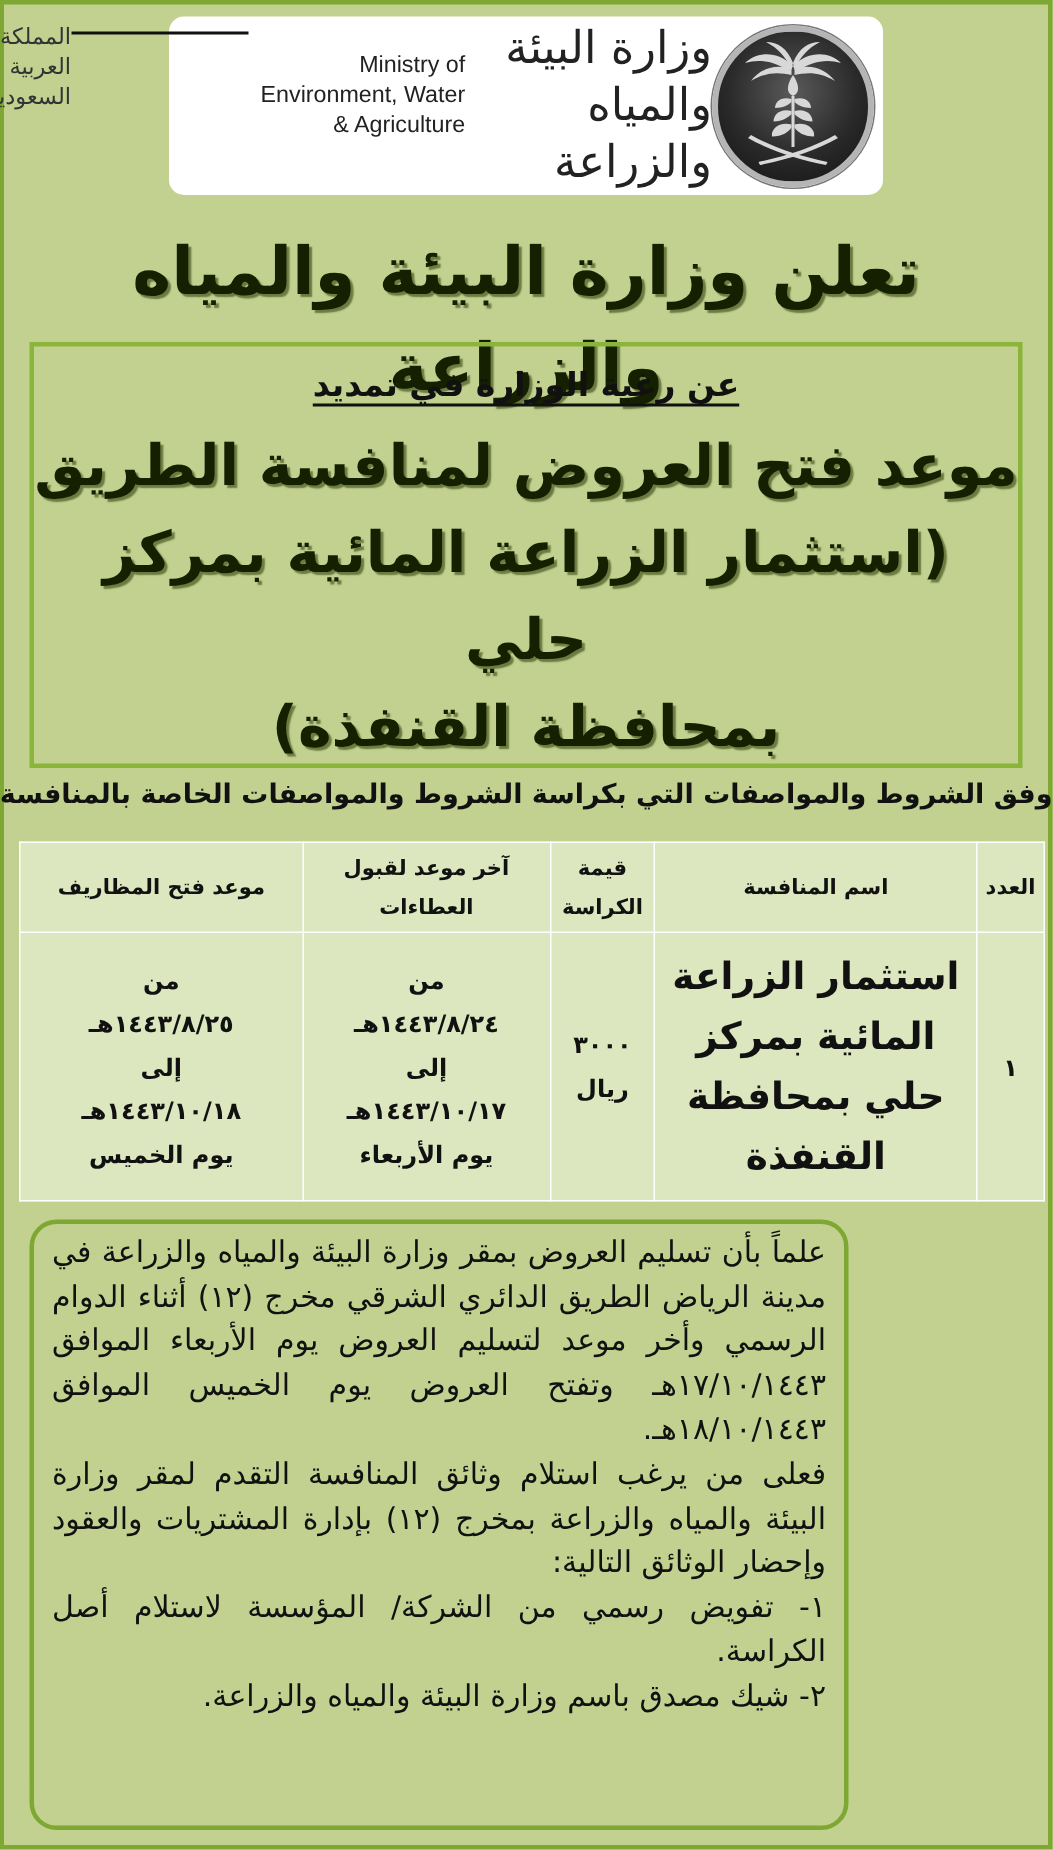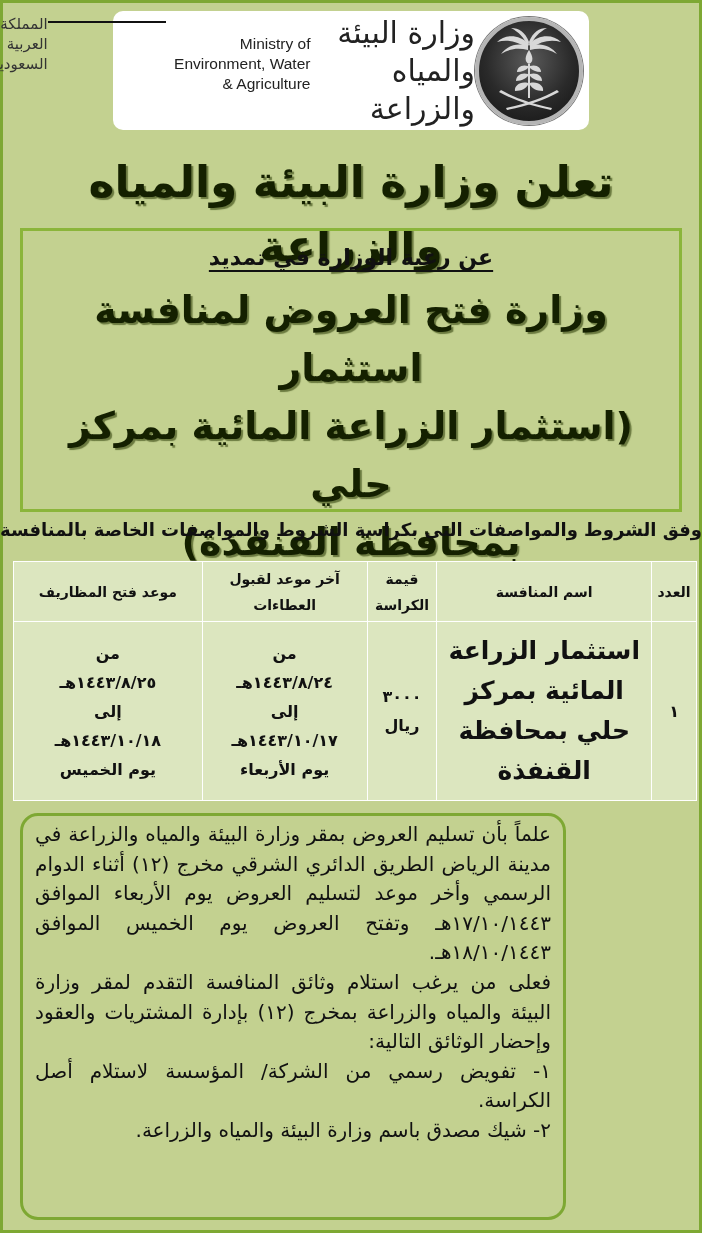--- a/index.html
+++ b/index.html
@@ -51,21 +51,21 @@
     margin-top: 12px; font-size: 22px; font-weight: bold; line-height: 30px;
     text-decoration: underline; text-underline-offset: 5px;
   }
   .announce-box .headline {
     font-size: 38px; font-weight: bold; color: #142000; line-height: 58px;
     text-shadow: 2px 2px 1px #6b7a40;
   }
   .announce-box .headline.l1 { margin-top: 8px; }
 
   .conditions {
-    position: absolute; left: 0; top: 515px; width: 702px; text-align: center;
+    position: absolute; left: 0; top: 515px; width: 702px; 
     font-size: 18px; font-weight: bold; line-height: 30px;
   }
   table.tender {
     position: absolute; left: 13px; top: 561px; width: 684px; height: 240px;
     border-collapse: collapse; background: #dce6bf; direction: rtl;
   }
   table.tender th, table.tender td {
     border: 1px solid #ffffff; text-align: center; vertical-align: middle;
     font-weight: bold;
   }
@@ -121,21 +121,21 @@
     <div class="en-name">Ministry of Environment, Water &amp; Agriculture</div>
     <div class="rule"></div>
     <div class="kingdom">المملكة العربية السعودية</div>
   </div>
 </div>
 
 <div class="main-title">تعلن وزارة البيئة والمياه والزراعة</div>
 
 <div class="announce-box">
   <div class="sub">عن رغبة الوزارة في تمديد</div>
-  <div class="headline l1">وزارة فتح العروض لمنافسة استثمار</div>
+  <div class="headline l1">موعد فتح العروض لمنافسة الطريق</div>
   <div class="headline">(استثمار الزراعة المائية بمركز حلي</div>
   <div class="headline">بمحافظة القنفذة)</div>
 </div>
 
 <div class="conditions">وفق الشروط والمواصفات التي بكراسة الشروط والمواصفات الخاصة بالمنافسة</div>
 
 <table class="tender">
   <thead>
     <tr>
       <th class="c-num">العدد</th>

